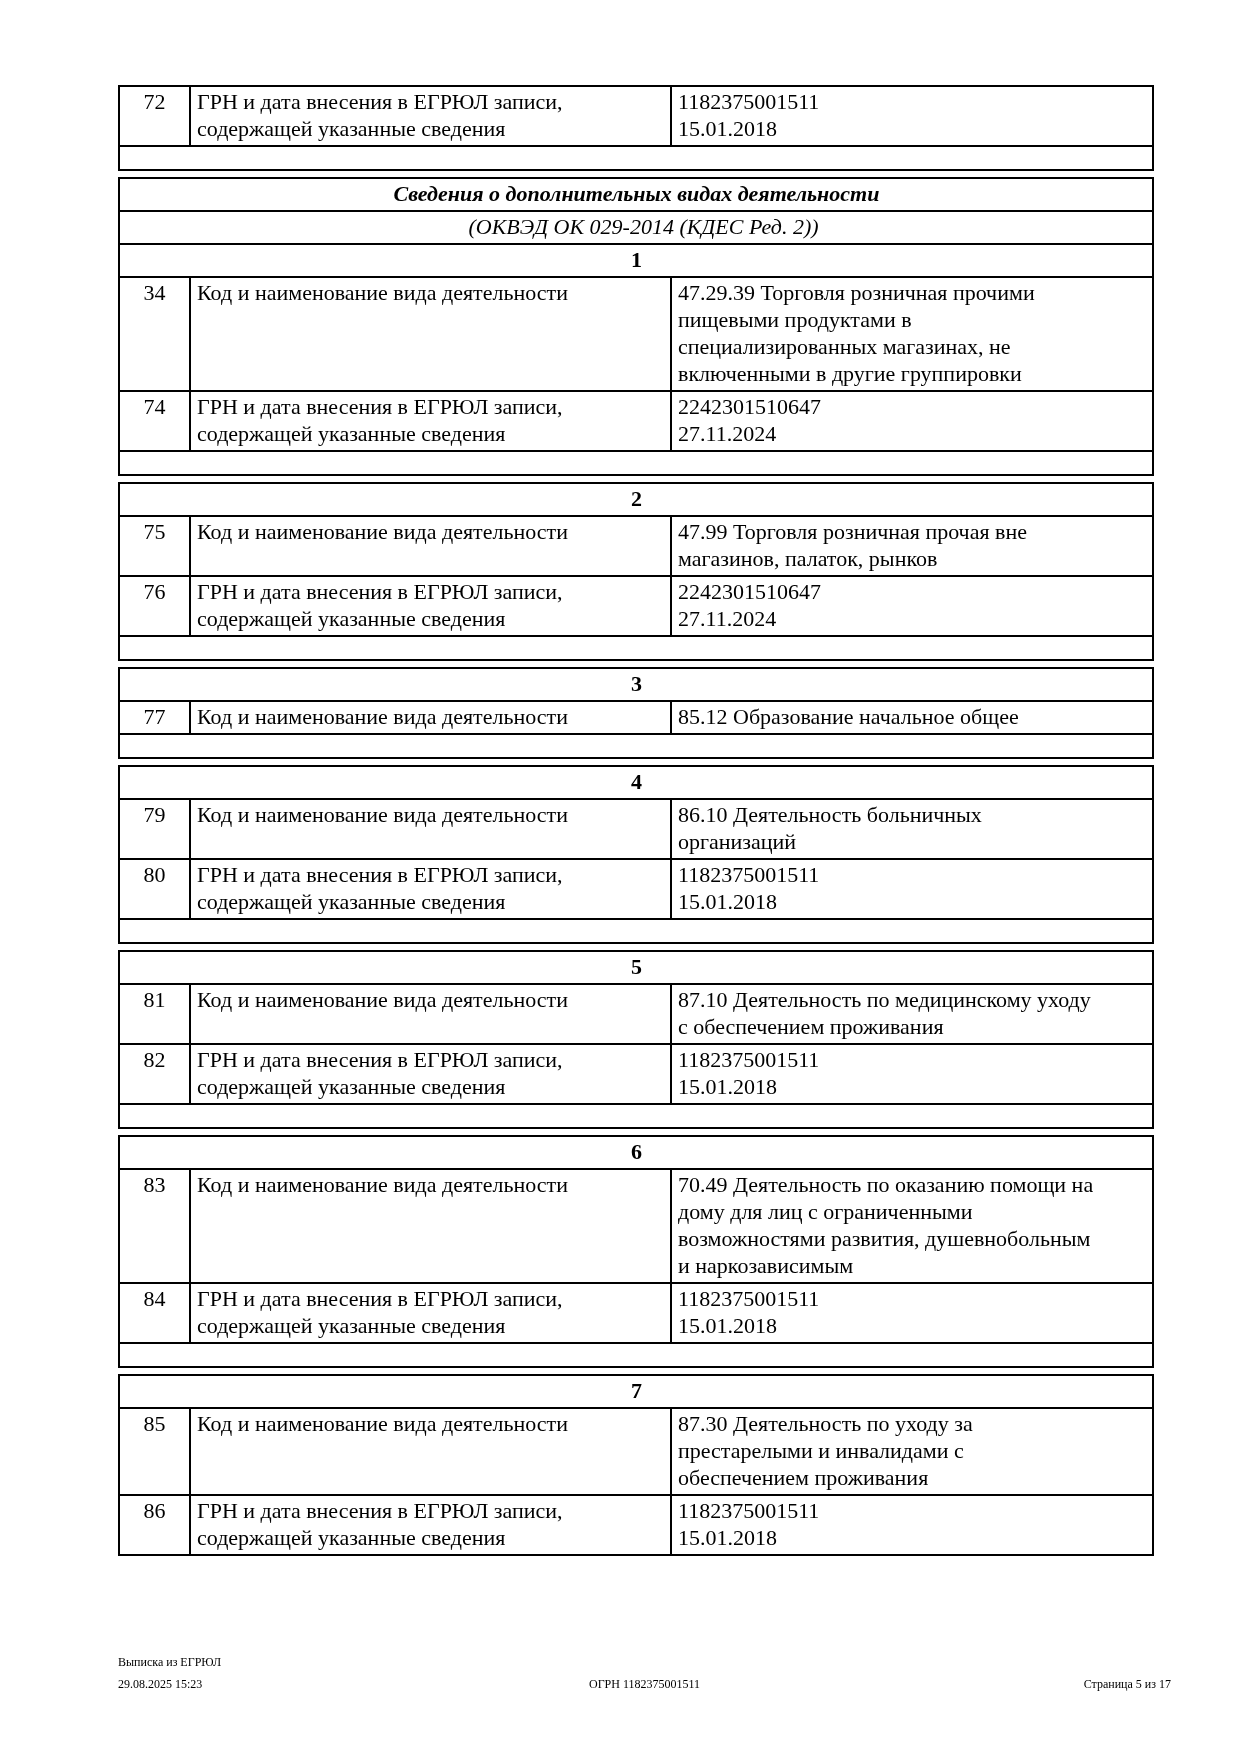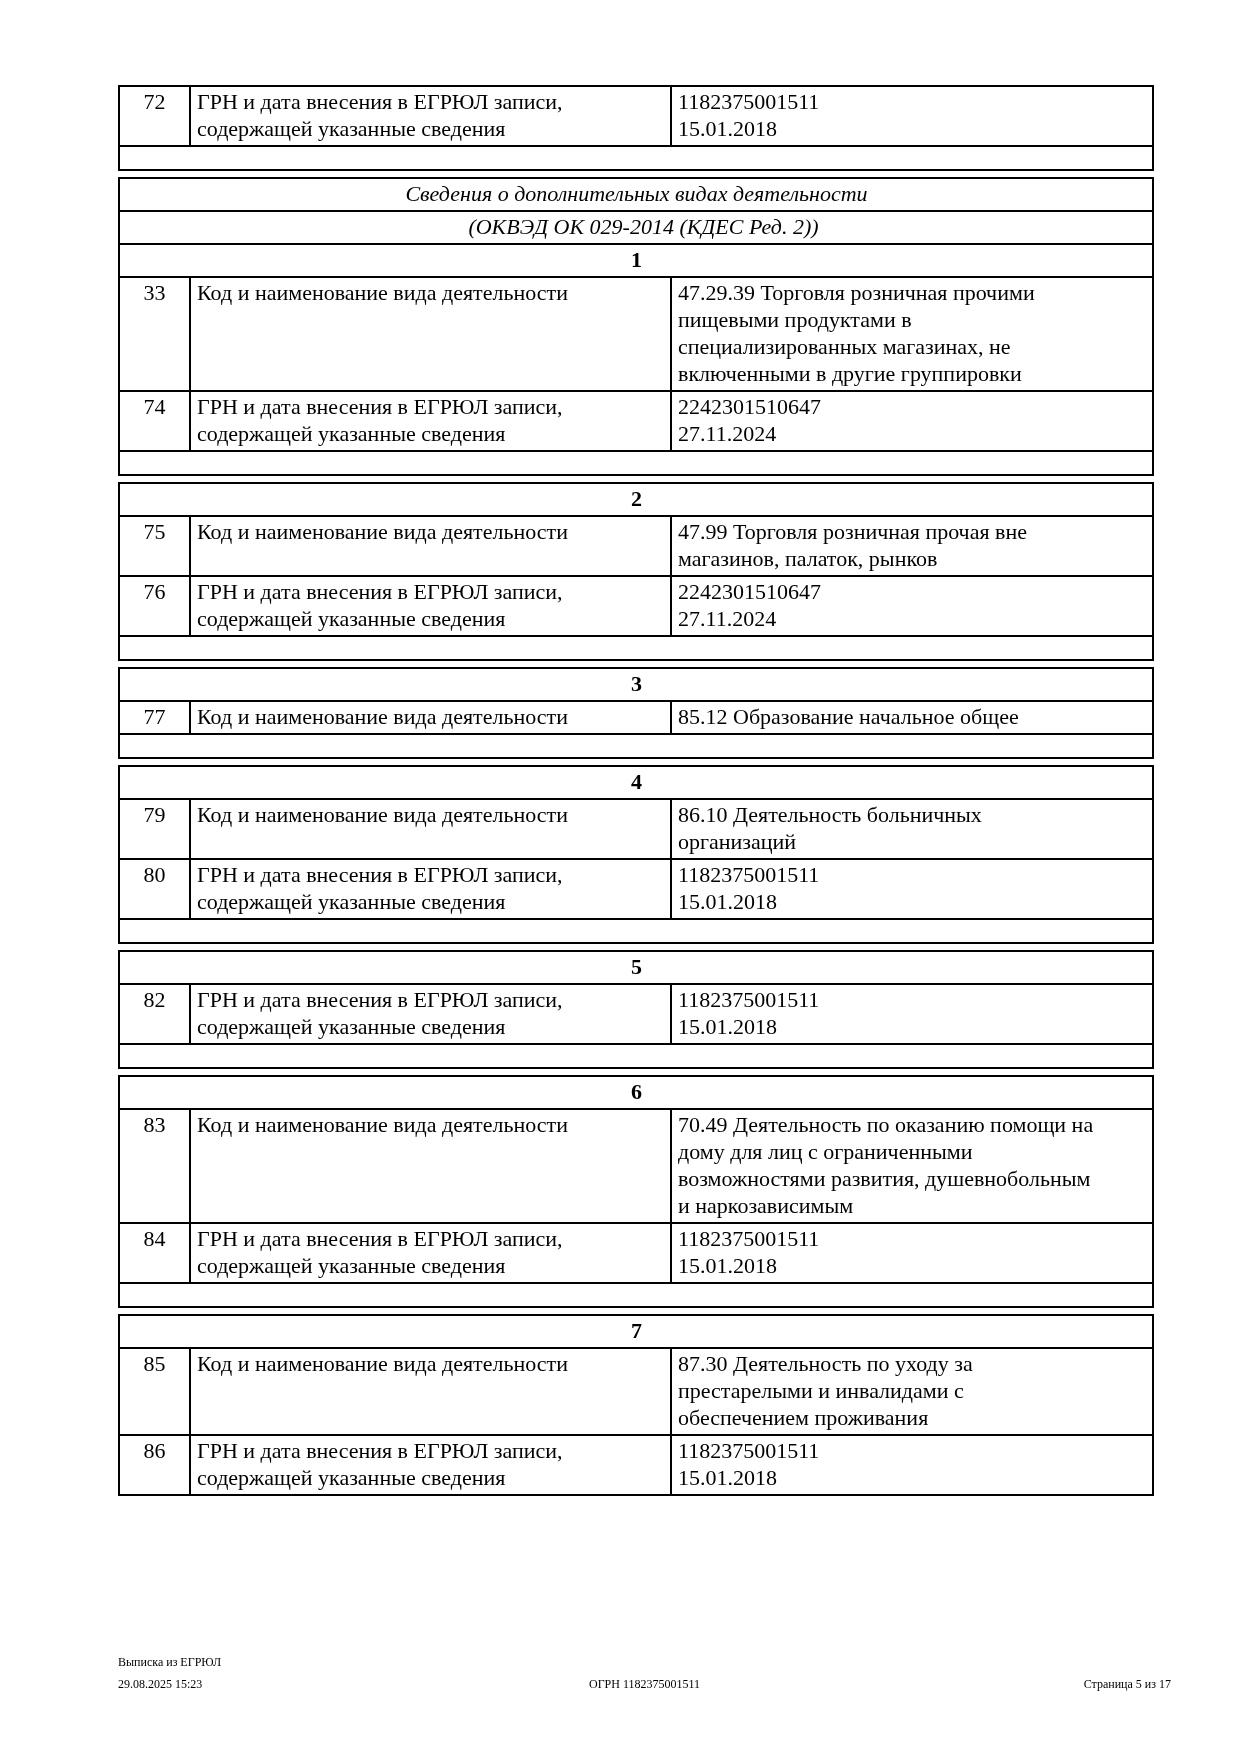--- a/index.html
+++ b/index.html
@@ -30,21 +30,21 @@
   td {
     border: 2px solid #000000;
     vertical-align: top;
     font-size: 22px;
     line-height: 27px;
     padding: 1px 5px 3px 6px;
     overflow: hidden;
   }
   td.num { text-align: center; padding-left: 2px; padding-right: 2px; }
   td.full { text-align: center; }
-  td.hdr-title { font-weight: normal; font-style: italic; }
+  td.hdr-title { font-weight: bold; font-style: italic; }
   td.hdr-sub { font-style: italic; padding-left: 20px; }
   td.sec-num { font-weight: bold; }
   td.pre { white-space: pre-line; }
   tr.empty-row td { height: 24px; padding: 0; }
   .footer {
     position: absolute;
     left: 118px;
     top: 1651px;
     width: 1053px;
     display: flex;
@@ -91,21 +91,21 @@
       <tr>
         <td colspan="3" class="full hdr-title">Сведения о дополнительных видах деятельности</td>
       </tr>
       <tr>
         <td colspan="3" class="full hdr-sub">(ОКВЭД ОК 029-2014 (КДЕС Ред. 2))</td>
       </tr>
       <tr>
         <td colspan="3" class="full sec-num">1</td>
       </tr>
       <tr>
-        <td class="num">33</td>
+        <td class="num">34</td>
         <td>Код и наименование вида деятельности</td>
         <td class="pre">47.29.39 Торговля розничная прочими
 пищевыми продуктами в
 специализированных магазинах, не
 включенными в другие группировки</td>
       </tr>
       <tr>
         <td class="num">74</td>
         <td class="pre">ГРН и дата внесения в ЕГРЮЛ записи,
 содержащей указанные сведения</td>
@@ -199,20 +199,26 @@
 
   <table class="block">
     <colgroup>
         <col class="c-num">
         <col class="c-label">
         <col class="c-val">
       </colgroup>
     <tbody>
       <tr>
         <td colspan="3" class="full sec-num">5</td>
+      </tr>
+      <tr>
+        <td class="num">81</td>
+        <td>Код и наименование вида деятельности</td>
+        <td class="pre">87.10 Деятельность по медицинскому уходу
+с обеспечением проживания</td>
       </tr>
       <tr>
         <td class="num">82</td>
         <td class="pre">ГРН и дата внесения в ЕГРЮЛ записи,
 содержащей указанные сведения</td>
         <td class="pre">1182375001511
 15.01.2018</td>
       </tr>
       <tr class="empty-row">
         <td colspan="3"></td>

